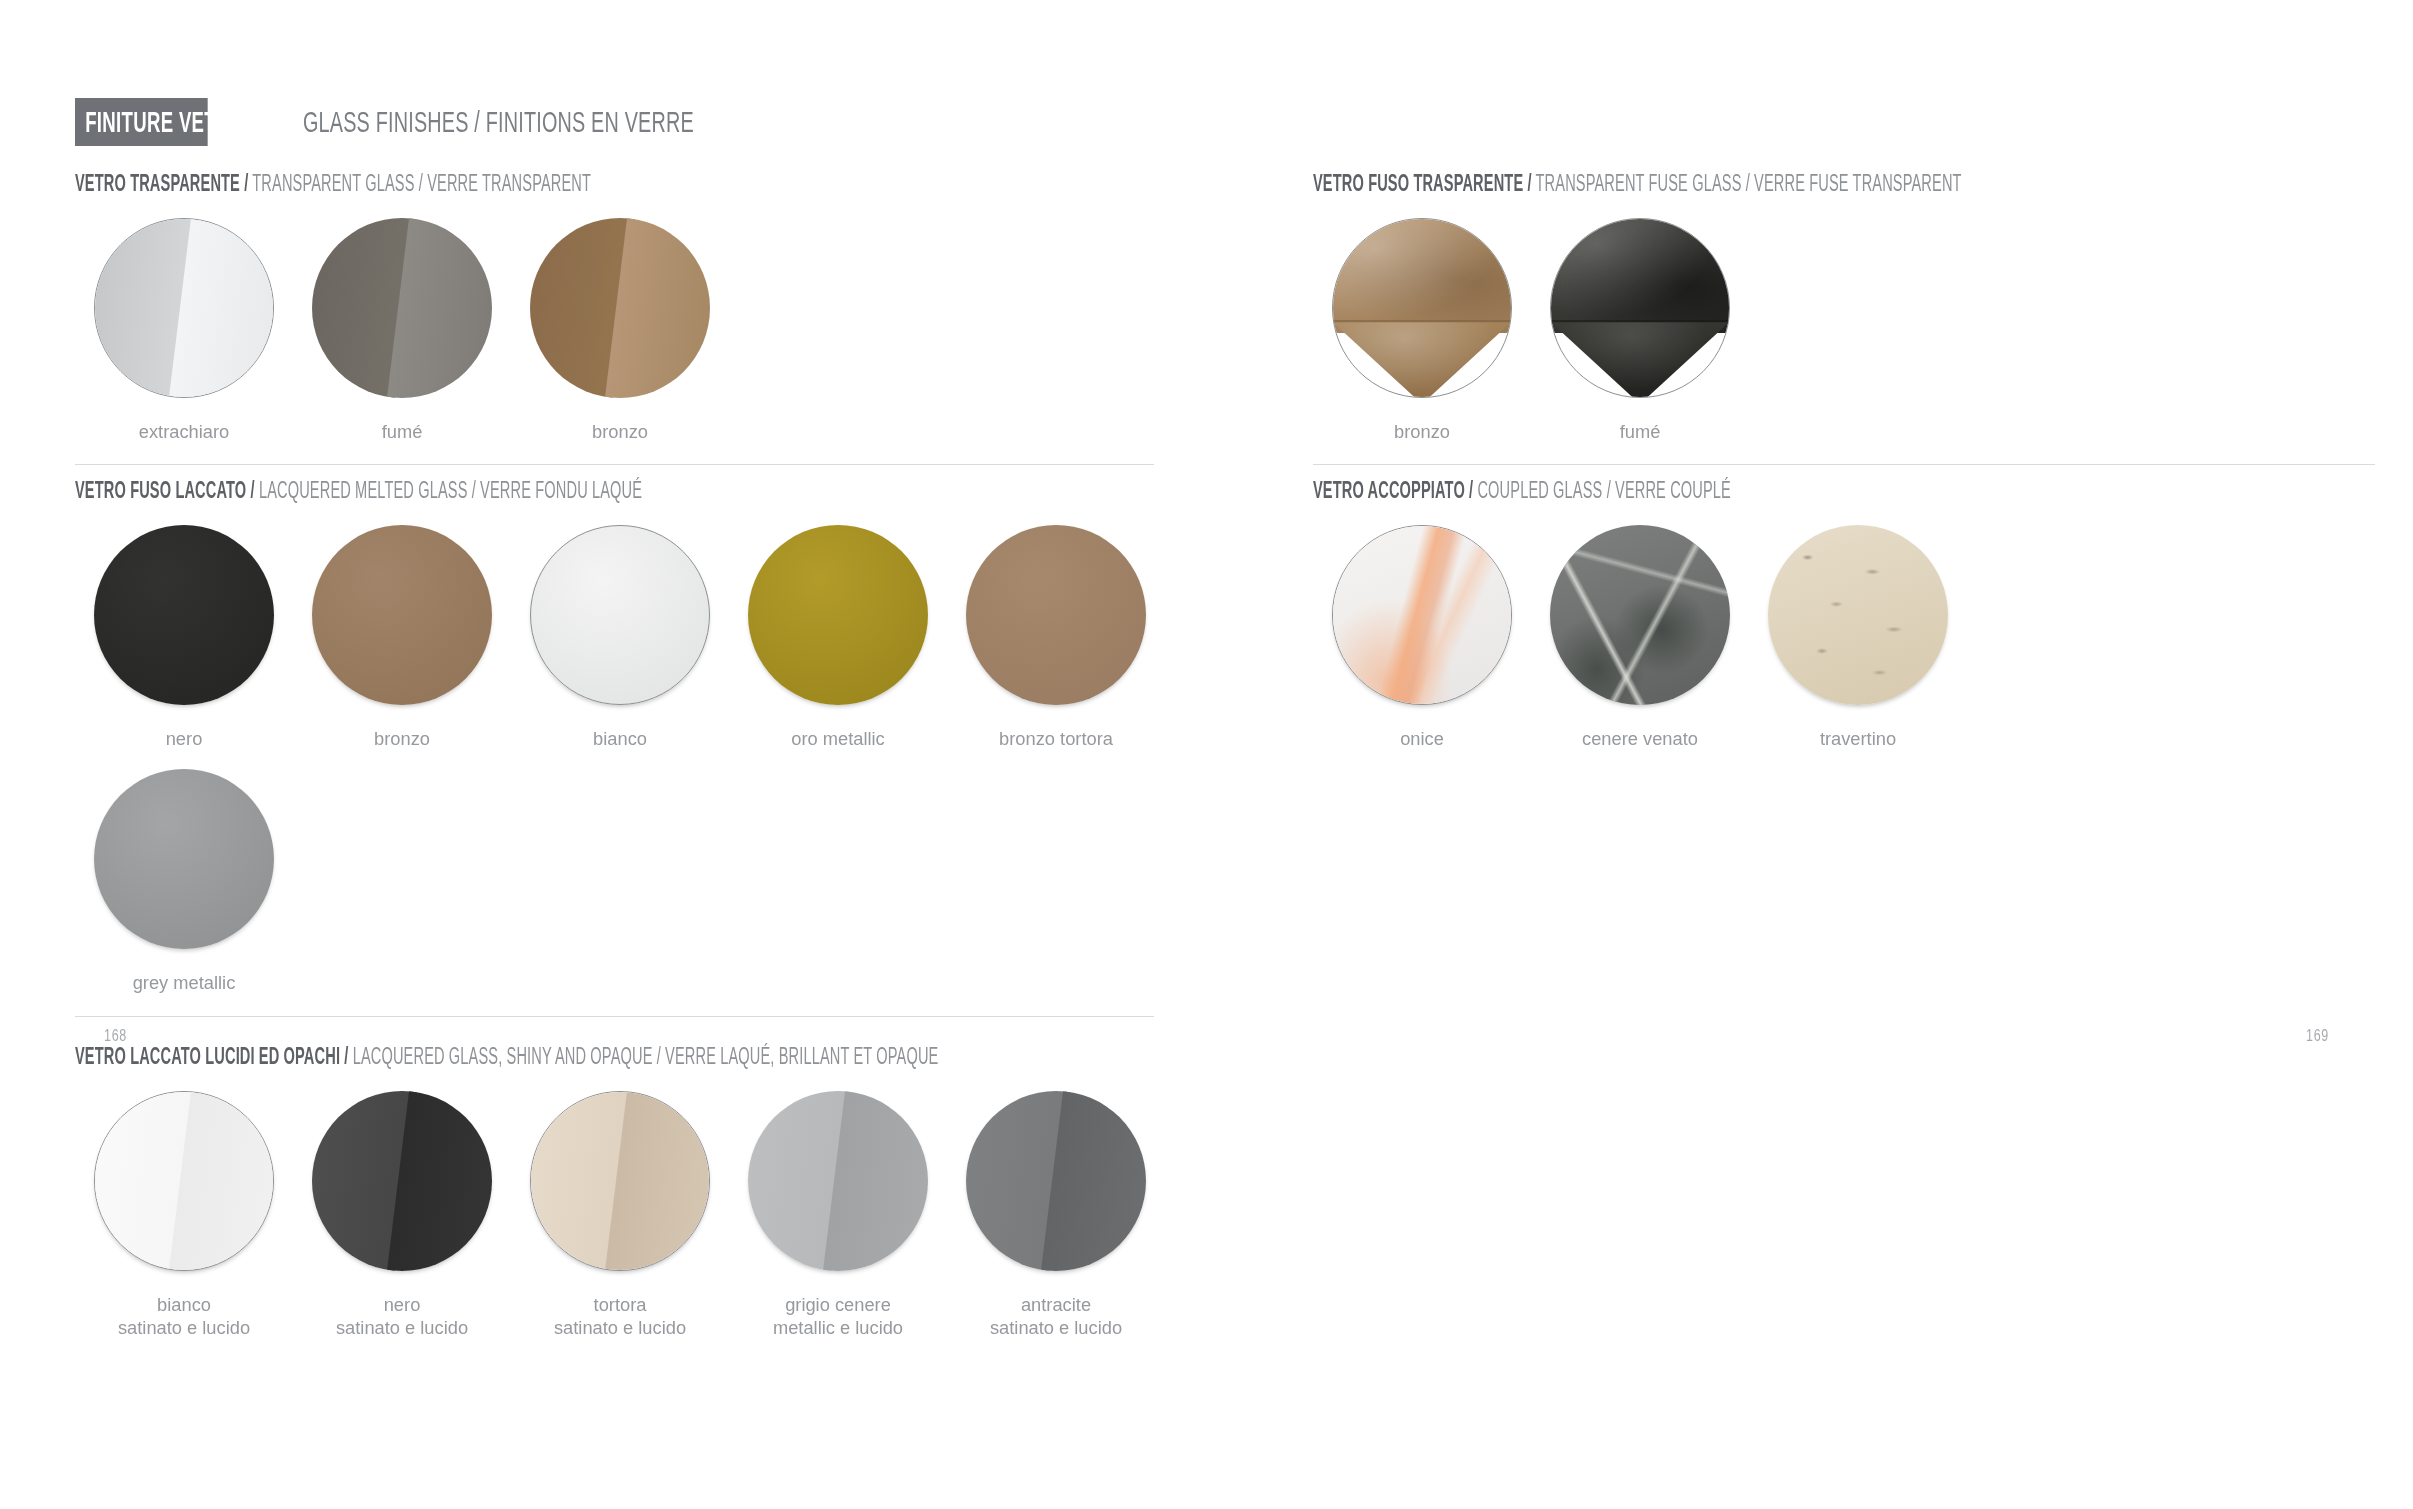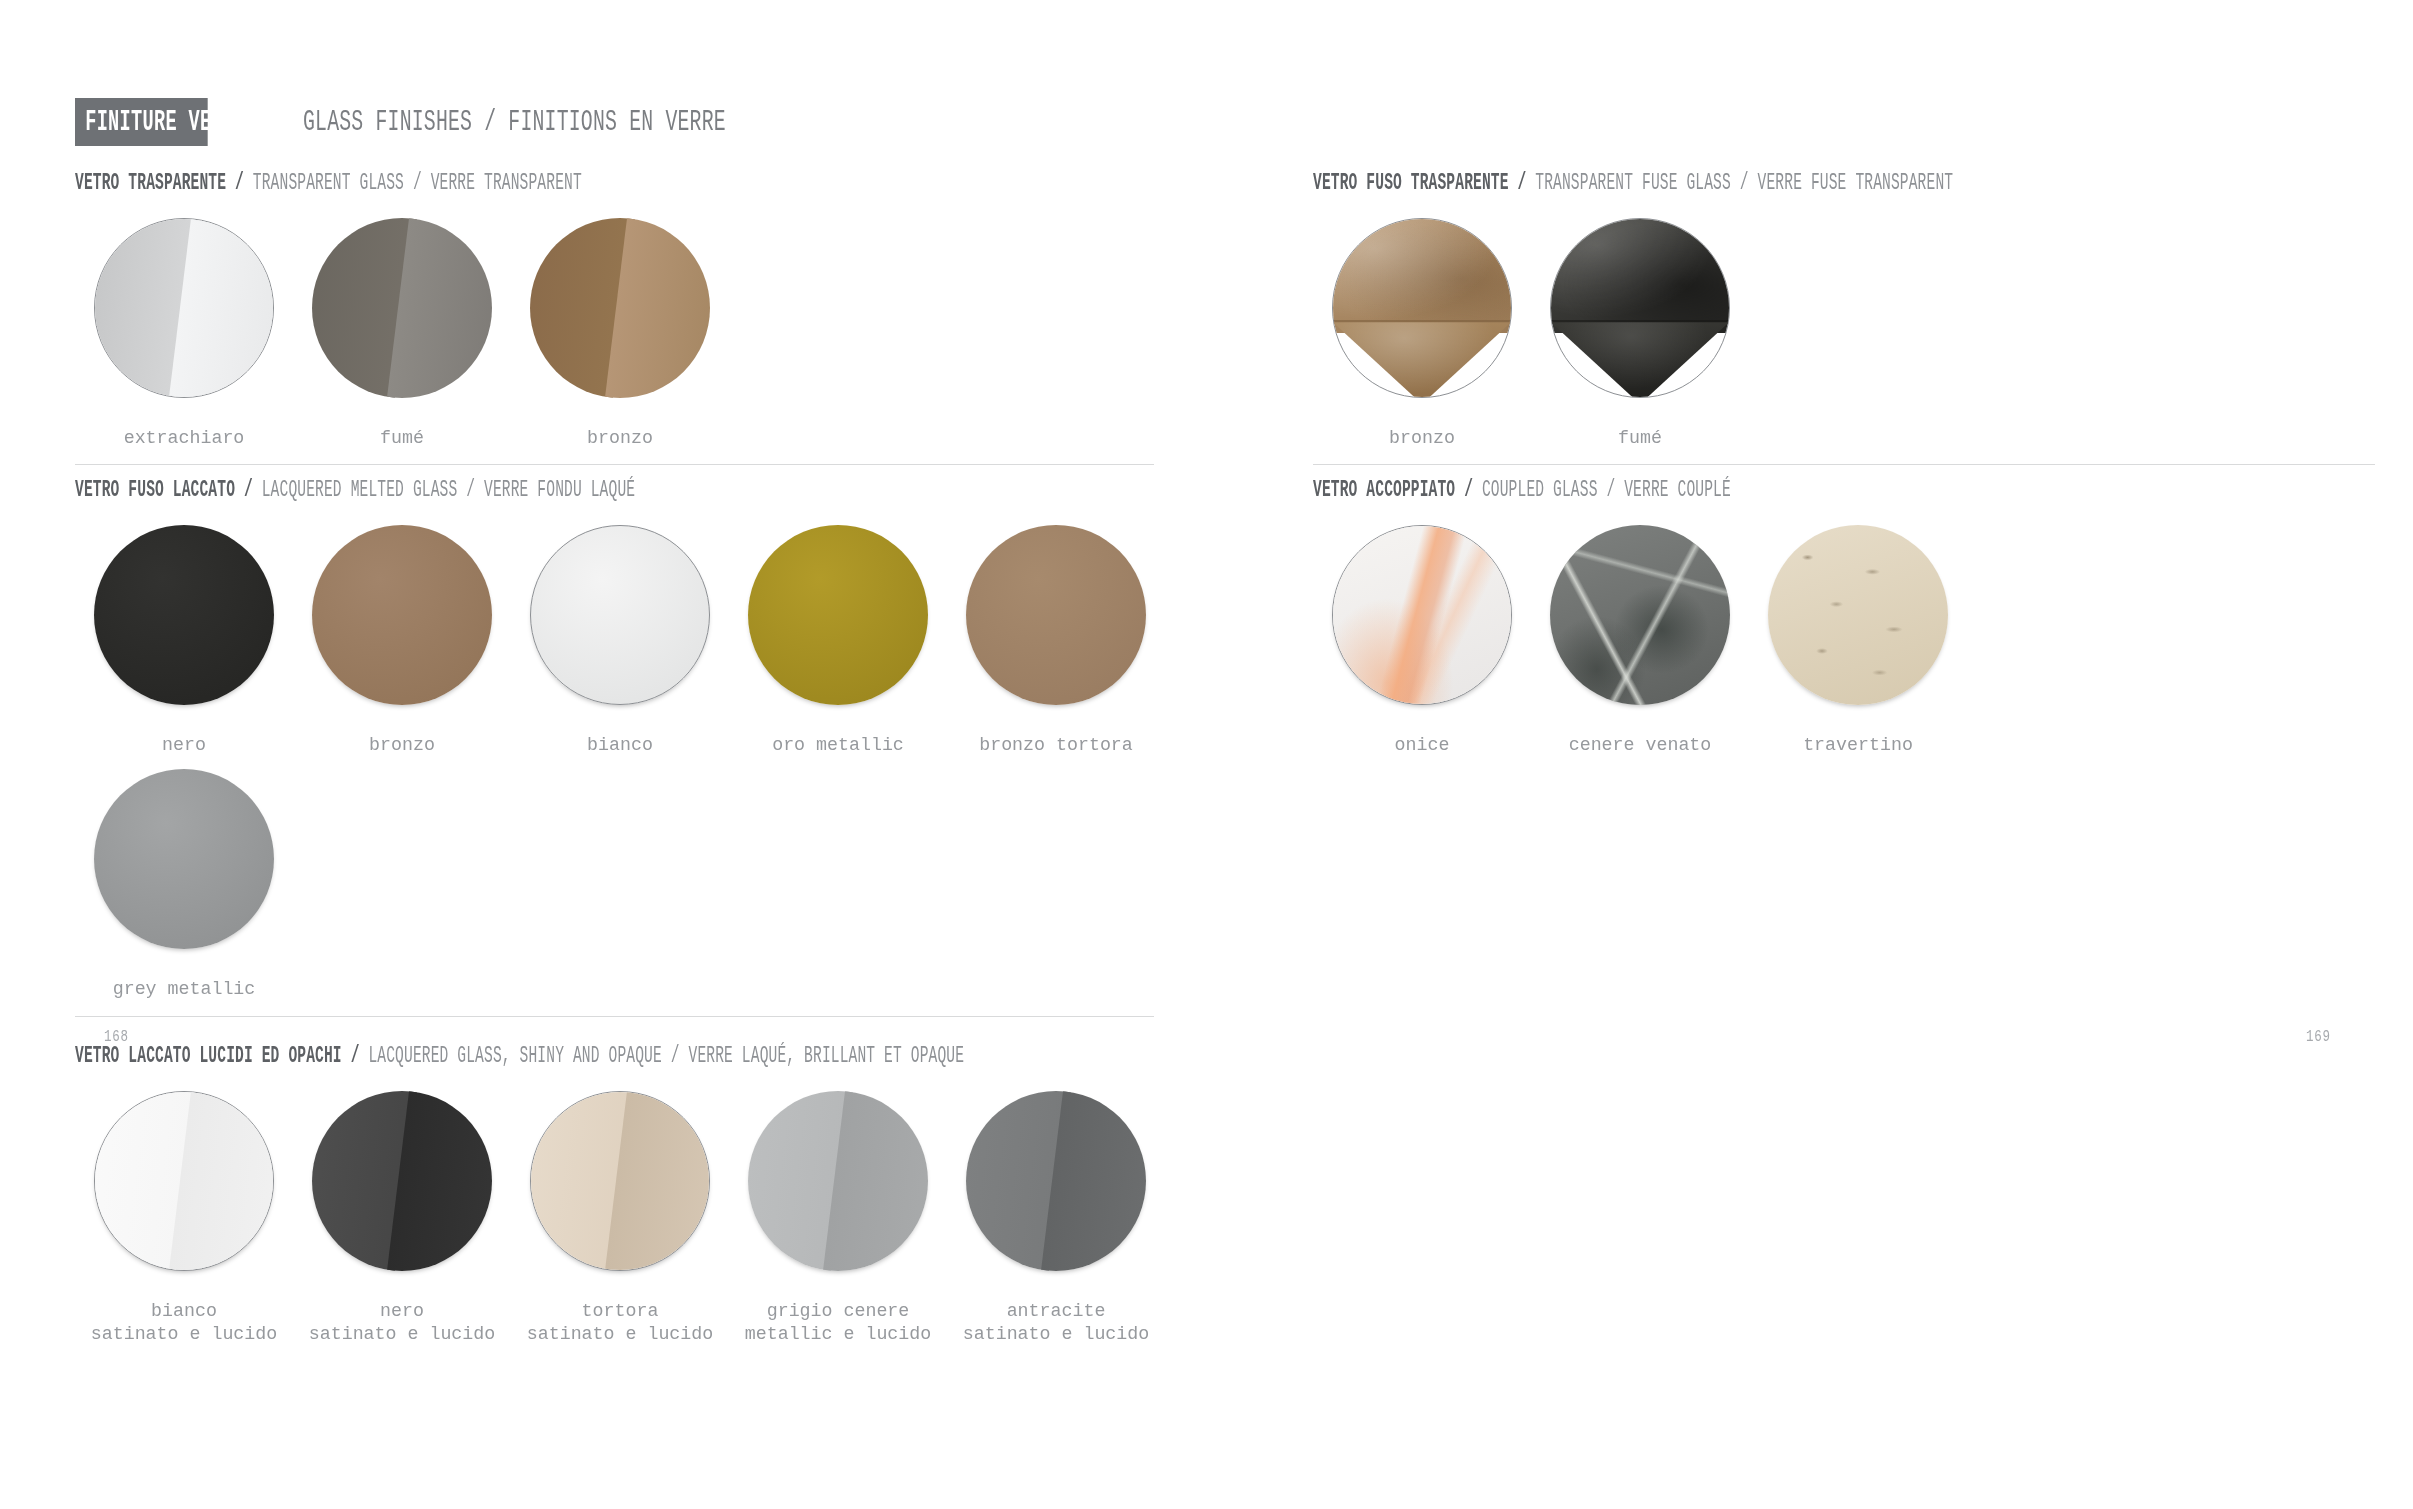--- a/index.html
+++ b/index.html
@@ -2,21 +2,21 @@
 <html><head>
 <meta charset="utf-8">
 <style>
   * { box-sizing: border-box; margin: 0; padding: 0; }
   html, body {
     width: 2414px; height: 1509px;
     background: #ffffff;
     font-family: "Liberation Sans", sans-serif;
     overflow: hidden;
   }
-  .page { position: relative; width: 2414px; height: 1096px; background: #fff; font-family: Liberation Mono, monospace; }
+  .page { position: relative; width: 2414px; height: 1096px; background: #fff; }
 
   
   .header { position: absolute; left: 75px; top: 98px; display: flex; align-items: center; }
   .header-badge {
     background: #6e7175;
     color: #ffffff;
     font-size: 30px;
     letter-spacing: 0.5px;
     font-weight: 700;
     padding: 8.7px 16.4px 9.7px 16.4px;
@@ -76,21 +76,21 @@
   .disc {
     width: 180px; height: 180px;
     border-radius: 50%;
     overflow: hidden;
     position: relative;
     background: #fff;
   }
   .disc-outline { border: 1px solid #8d9094; }
   .disc-shadow { box-shadow: 0 2.9px 4.8px -1.9px rgba(0,0,0,0.28); }
   .swatch-label {
-    margin-top: 29px;
+    margin-top: 22px;
     text-align: center;
     color: #96999d;
     font-size: 18.3px;
     line-height: 1.28;
     font-weight: 400;
     white-space: pre-line;
   }
 
   
   .split { position: absolute; inset: 0; }

